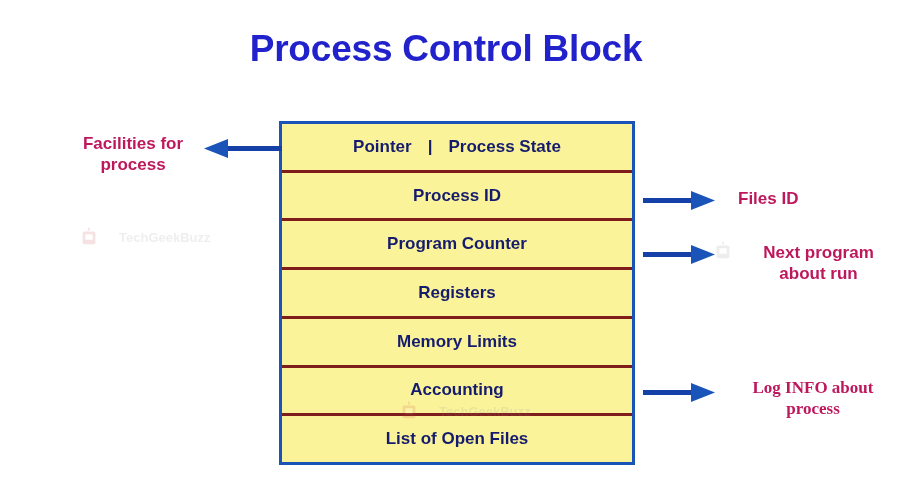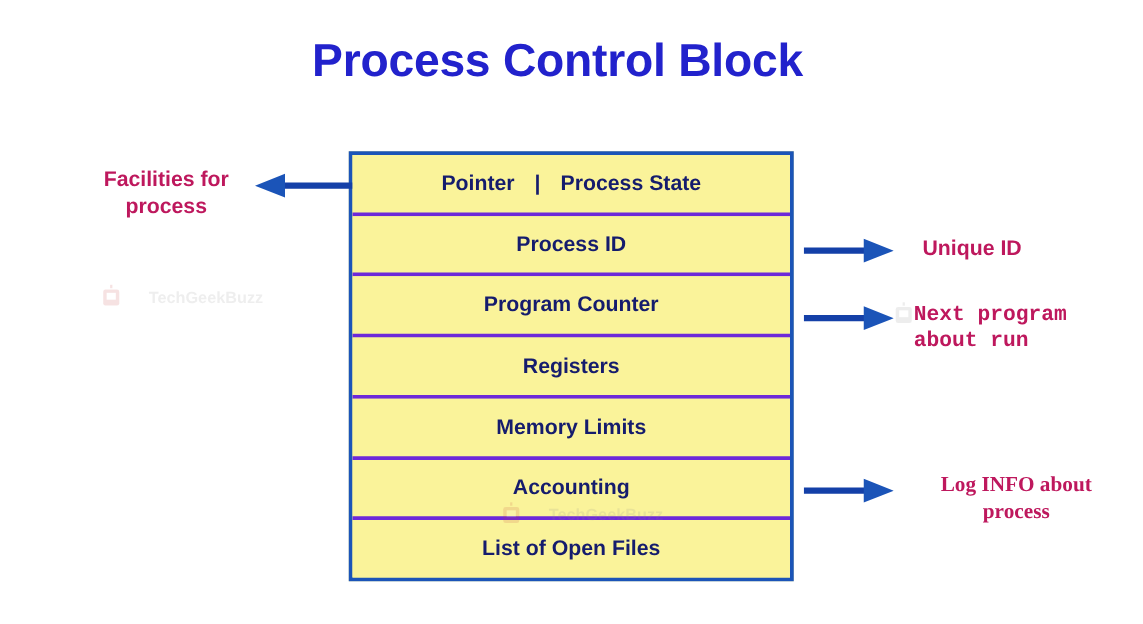--- a/index.html
+++ b/index.html
@@ -39,21 +39,21 @@
     box-sizing: border-box;
     border: 3px solid #1b54b8;
     background: #faf39a;
     display: flex;
     flex-direction: column;
   }
   .pcb-row {
     flex: 1 1 0;
     box-sizing: border-box;
     background: #faf39a;
-    border-bottom: 3px solid #6d28d9;
+    border-bottom: 3px solid #7f1d1d;
     display: flex;
     align-items: center;
     justify-content: center;
     color: #151c6d;
     font-size: 17px;
     font-weight: bold;
     white-space: nowrap;
   }
   .pcb-row:last-child {
     border-bottom: none;
@@ -83,22 +83,21 @@
   .annotation.note-unique {
     left: 738px;
     top: 188px;
     width: 160px;
     text-align: left;
   }
   .annotation.note-next {
     left: 731px;
     top: 242px;
     width: 175px;
-    text-align: left;
-    font-family: Liberation Mono, monospace;
+    text-align: center;
   }
   .annotation.note-log {
     left: 722px;
     top: 377px;
     width: 182px;
     text-align: center;
     font-family: Liberation Serif, serif;
   }
 
   
@@ -191,21 +190,21 @@
   <rect x="0" y="8" width="52" height="5" fill="#1440A8"></rect>
   <polygon points="72,10.5 48,1 48,20" fill="#1b54b8"></polygon>
 </svg>
 
 <div class="annotation left-note">
   <div>Facilities for</div>
   <div>process</div>
 </div>
 
 <div class="annotation note-unique">
-  <div>Unique ID</div>
+  <div>Files ID</div>
 </div>
 
 <div class="annotation note-next">
   <div>Next program</div>
   <div>about run</div>
 </div>
 
 <div class="annotation note-log">
   <div>Log INFO about</div>
   <div>process</div>

